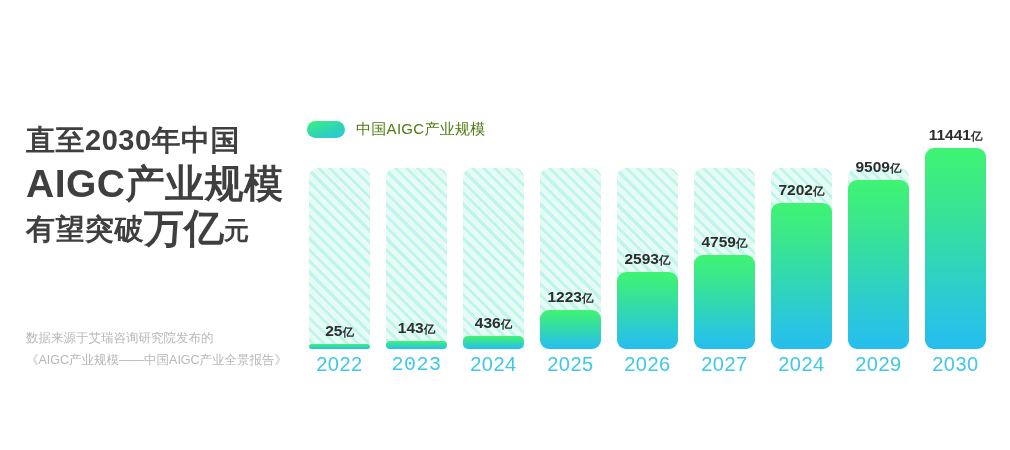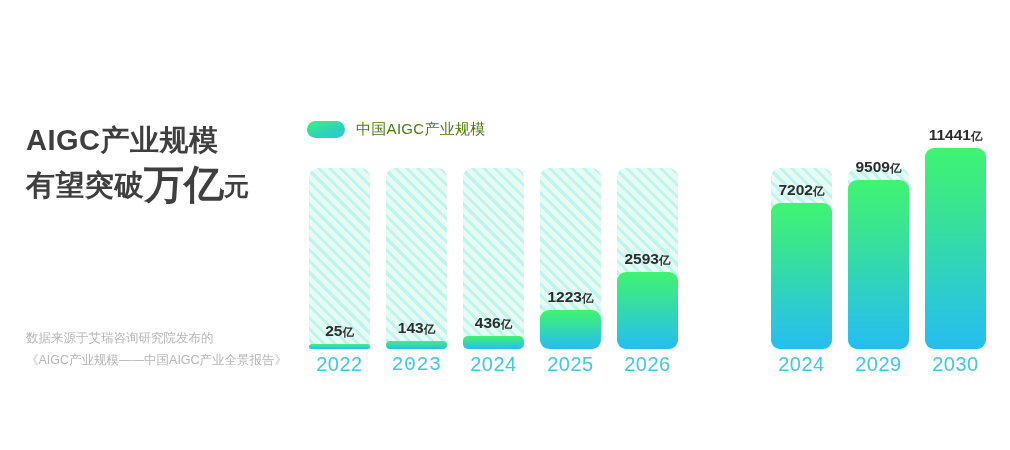--- a/index.html
+++ b/index.html
@@ -29,21 +29,21 @@
     width: 270px;
   }
   .head-line {
     color: #3f3f3f;
     font-weight: bold;
     letter-spacing: 0.5px;
     line-height: 44px;
     white-space: nowrap;
   }
   .head-line.l1 { font-size: 29px; }
-  .head-line.l2 { font-size: 29px; }
+  .head-line.l2 { font-size: 39px; }
   .head-line.l3 { font-size: 29px; }
   .head-big {
     font-size: 40px;
     font-weight: bold;
     letter-spacing: 0px;
     vertical-align: -3px;
     text-align: center;
   }
   .head-small-suffix {
     font-size: 25px;
@@ -143,20 +143,21 @@
     font-size: 20px;
     letter-spacing: 0.5px;
   }
 </style>
 </head>
 <body>
 
 <div id="stage">
 
   <div id="headline">
+    <div class="head-line l1">直至2030年中国</div>
     <div class="head-line l2">AIGC产业规模</div>
     <div class="head-line l3"><span>有望突破</span><span class="head-big">万亿</span><span class="head-small-suffix">元</span></div>
   </div>
 
   <div id="source-note">
     <div>数据来源于艾瑞咨询研究院发布的</div>
     <div>《AIGC产业规模——中国AIGC产业全景报告》</div>
   </div>
 
   <div id="legend">
@@ -188,20 +189,26 @@
         <div class="bar" style="bottom: 101px; height: 39px;"></div>
         <div class="value-label" style="bottom: 144px;"><span>1223</span><span class="value-unit">亿</span></div>
         <div class="x-label" style="bottom: 74px;">2025</div>
       </div>
       <div class="bar-group" style="left: 617px; height: 328px;">
         <div class="track" style="bottom: 101px; height: 181px;"></div>
         <div class="bar" style="bottom: 101px; height: 77px;"></div>
         <div class="value-label" style="bottom: 182px;"><span>2593</span><span class="value-unit">亿</span></div>
         <div class="x-label" style="bottom: 74px;">2026</div>
       </div>
+      <div class="bar-group" style="left: 694px; height: 450px;">
+        <div class="track" style="bottom: 101px; height: 181px;"></div>
+        <div class="bar" style="bottom: 101px; height: 94px;"></div>
+        <div class="value-label" style="bottom: 199px;"><span>4759</span><span class="value-unit">亿</span></div>
+        <div class="x-label" style="bottom: 74px;">2027</div>
+      </div>
       <div class="bar-group" style="left: 771px; height: 450px;">
         <div class="track" style="bottom: 101px; height: 181px;"></div>
         <div class="bar" style="bottom: 101px; height: 146px;"></div>
         <div class="value-label" style="bottom: 251px;"><span>7202</span><span class="value-unit">亿</span></div>
         <div class="x-label" style="bottom: 74px;">2024</div>
       </div>
       <div class="bar-group" style="left: 848px; height: 450px;">
         <div class="track" style="bottom: 101px; height: 181px;"></div>
         <div class="bar" style="bottom: 101px; height: 169px;"></div>
         <div class="value-label" style="bottom: 274px;"><span>9509</span><span class="value-unit">亿</span></div>

